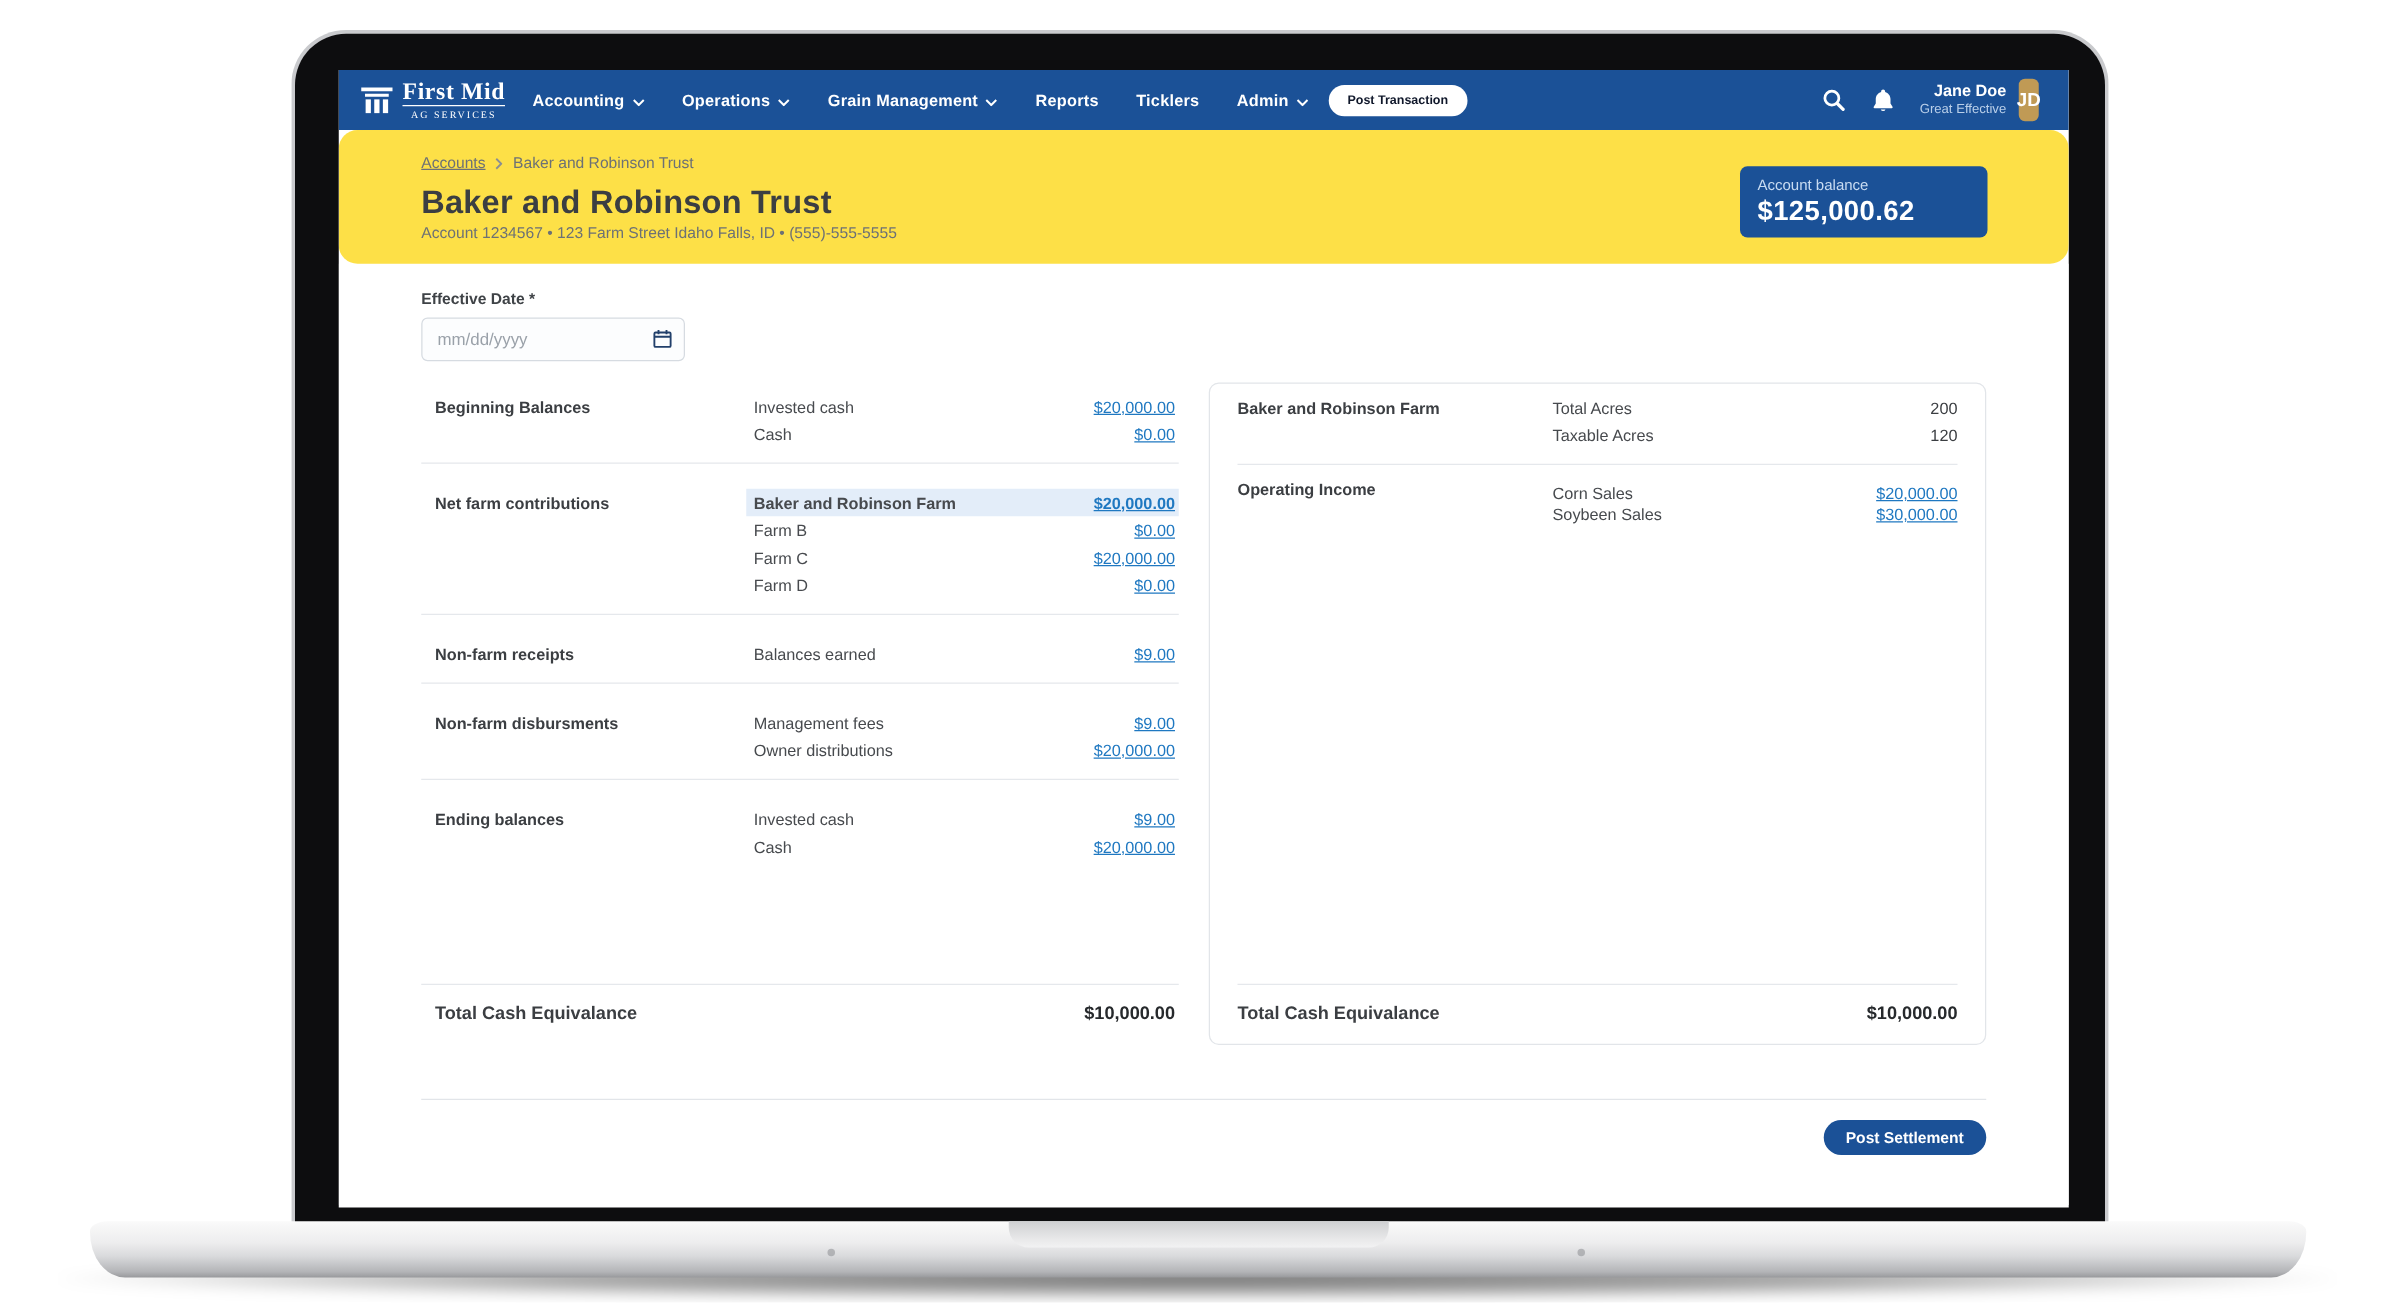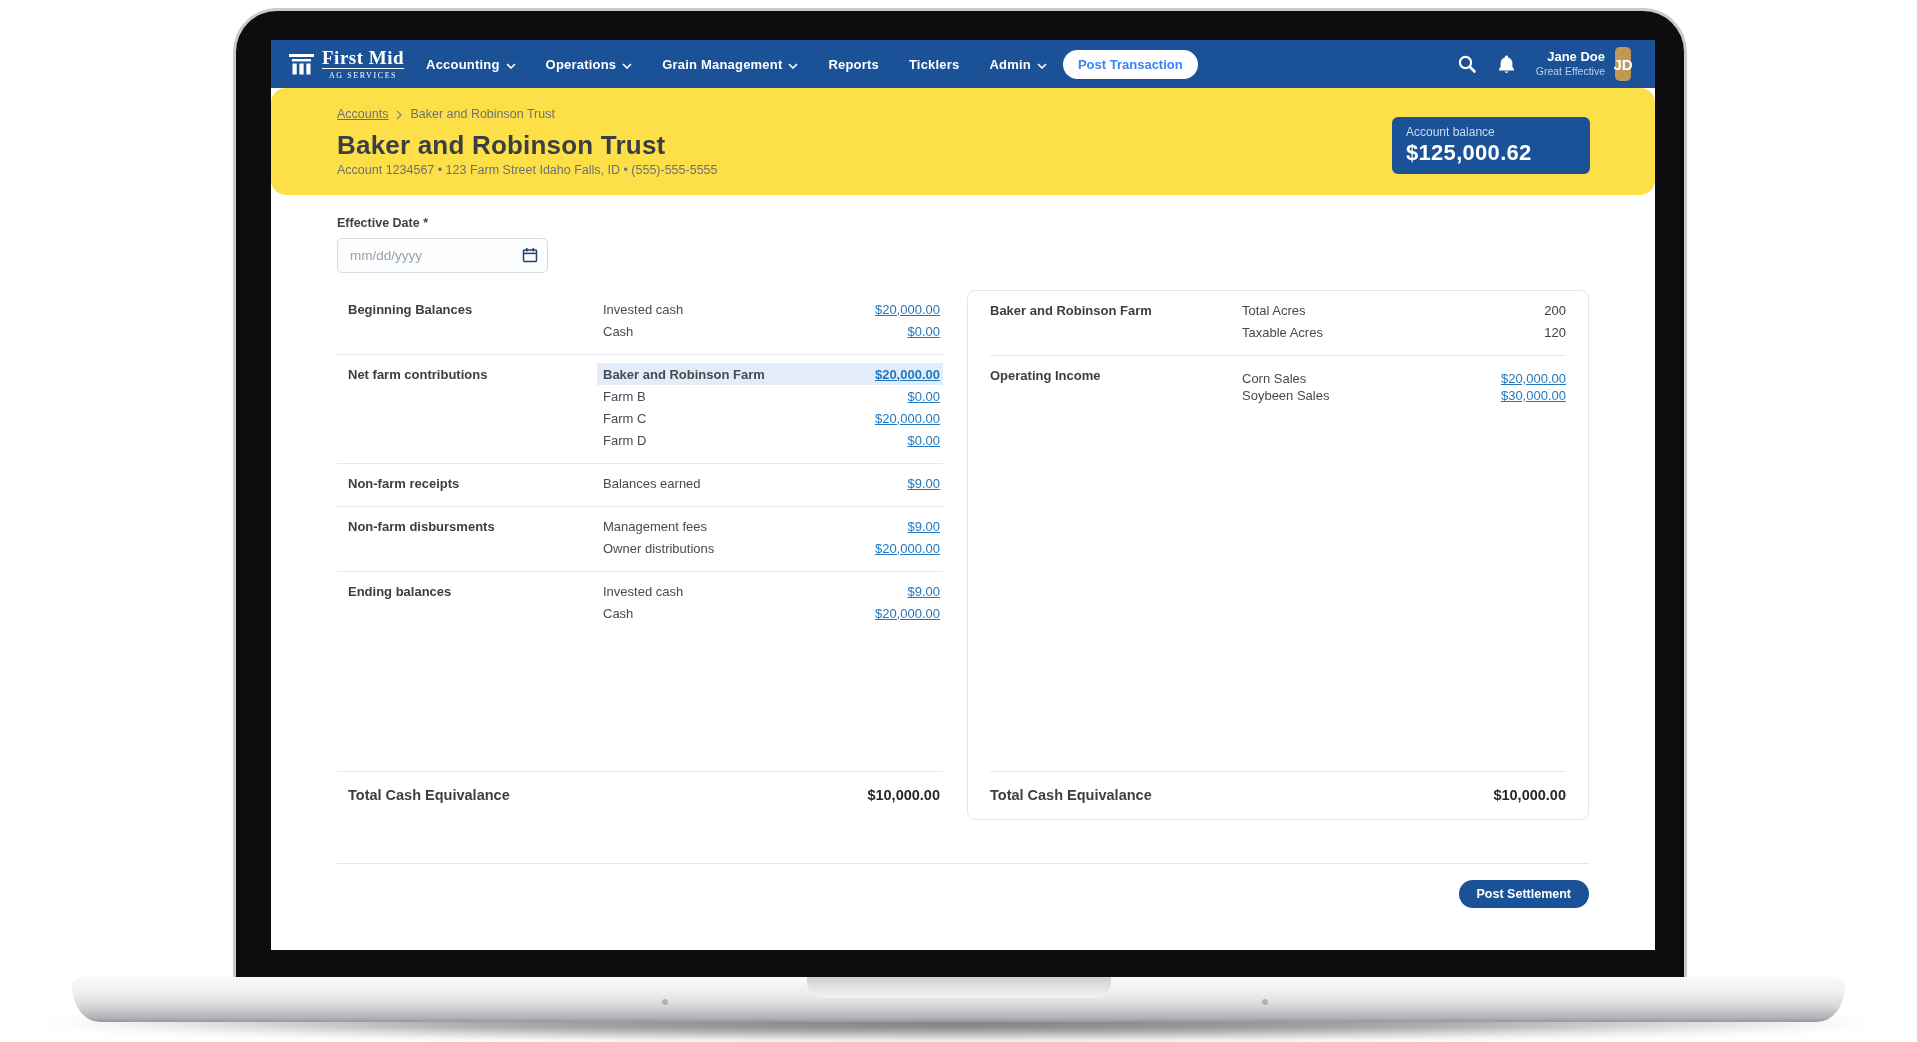--- a/index.html
+++ b/index.html
@@ -5,21 +5,21 @@
   * { margin:0; padding:0; box-sizing:border-box; }
   html,body { background:#ffffff; }
   body { font-family:"Liberation Sans", sans-serif; width:1917px; height:1042px; position:relative; overflow:hidden; }
 
   .stage { position:absolute; inset:0; }
 
   
   .base-shadow { position:absolute; left:48px; top:1006px; width:1820px; height:34px;
     background:radial-gradient(ellipse at center, rgba(0,0,0,.55) 0%, rgba(0,0,0,.35) 40%, rgba(0,0,0,0) 72%);
     filter:blur(5px); }
-  .screen { position:absolute; left:233px; top:8px; width:1454px; height:972px;
+  .screen { position:absolute; left:233px; top:24px; width:1454px; height:972px;
     background:#0d0d0f; border:3px solid #c9cacd; border-bottom:none; border-radius:44px 44px 0 0; }
   .viewport { position:absolute; left:35px; top:29px; width:1384px; height:910px; background:#ffffff; overflow:hidden; }
   .base { position:absolute; left:72px; top:977px; width:1773px; height:45px;
     background:linear-gradient(#fafafa 0%, #ededee 38%, #d9dadc 62%, #b3b4b7 90%, #98999c 100%);
     border-radius:14px 14px 28px 28px / 8px 8px 36px 36px; }
   .notch { position:absolute; left:50%; top:0; width:304px; height:21px; margin-left:-152px;
     background:linear-gradient(#cfd0d2, #e9e9ea 70%, #f2f2f3); border-radius:0 0 16px 16px; }
   .screw { position:absolute; top:22px; width:6px; height:6px; border-radius:50%; background:#8d8e91; opacity:.55; }
   .screw.s1 { left:590px; } .screw.s2 { left:1190px; }
 
@@ -28,22 +28,22 @@
   .logo { display:flex; align-items:center; gap:7px; margin-right:22px; cursor:pointer; }
   .logo svg { display:block; }
   .logo-name { font-family:"Liberation Serif", serif; font-size:19px; font-weight:700; color:#fff;
     letter-spacing:.5px; border-bottom:1px solid #fff; padding-bottom:1px; line-height:1.05; }
   .logo-sub { font-family:"Liberation Serif", serif; font-size:8px; letter-spacing:1.6px; color:#fff;
     text-align:center; margin-top:2px; }
   .menu { display:flex; align-items:center; gap:30px; }
   .menu-item { display:flex; align-items:center; gap:6px; color:#fff; font-size:13px; font-weight:600;
     letter-spacing:.2px; cursor:pointer; white-space:nowrap; }
   .menu-item svg { margin-top:1px; }
-  .pill-btn { margin-left:16px; background:#fff; color:#3b82f6; border:none; border-radius:15px;
-    padding:7px 15px; font-size:13px; font-weight:700; font-family:inherit; cursor:pointer; white-space:nowrap; }
+  .pill-btn { margin-left:16px; background:#fff; color:#0f172a; border:none; border-radius:15px;
+    padding:7px 15px; font-size:10px; font-weight:700; font-family:inherit; cursor:pointer; white-space:nowrap; }
   .nav-right { margin-left:auto; display:flex; align-items:center; gap:20px; }
   .icon-btn { color:#fff; cursor:pointer; display:flex; align-items:center; }
   .user { display:flex; align-items:center; gap:10px; cursor:pointer; }
   .user-text { text-align:right; }
   .user-name { color:#fff; font-size:13px; font-weight:700; line-height:1.2; }
   .user-org { color:#b9cfe9; font-size:10.5px; line-height:1.3; }
   .avatar { width:16px; height:34px; background:#C09A55; border-radius:5px; color:#fff;
     font-size:15px; font-weight:700; display:flex; align-items:center; justify-content:center; }
 
   
@@ -61,21 +61,21 @@
   
   .content { padding:22px 66px 40px; background:#fff; }
   .form-label { font-size:12.5px; line-height:13px; font-weight:700; color:#3f4347; margin-bottom:8px; }
   .date-wrap { position:relative; width:211px; }
   .date-input { width:100%; height:35px; border:1px solid #d6dbe1; border-radius:5px; background:#fcfdfe;
     padding:0 34px 0 12px; font-size:13.5px; color:#3f4347; font-family:inherit; outline:none; }
   .date-input::placeholder { color:#9aa1a9; }
   .cal-icon { position:absolute; right:10px; top:9px; color:#22406b; pointer-events:none; }
 
   .columns { display:flex; gap:24px; margin-top:17px; align-items:stretch; }
-  .left-col { flex:0 0 606px; display:flex; flex-direction:column; min-height:530px; }
+  .left-col { flex:0 0 606px; display:flex; flex-direction:column; min-height:530px;gap:12px; }
   .sec { display:flex; padding:8px 0 12px; border-bottom:1px solid #e5e8ec; }
   .left-col .sec.last { border-bottom:none; }
   .sec-label { flex:0 0 260px; padding:4px 0 0 11px; font-size:13px; font-weight:700; color:#3b3e42; }
   .sec-rows { flex:1; display:flex; flex-direction:column; }
   .t-row { display:flex; justify-content:space-between; align-items:center; height:22px; padding:0 3px 0 6px; }
   .t-row.hl { background:#E3EDF9; }
   .t-row.hl .t-item, .t-row.hl .t-val { font-weight:700; }
   .t-item { font-size:13px; color:#474a4e; }
   .t-val { font-size:13px; color:#3b3e42; }
   .t-val.link { color:#1F78C1; text-decoration:underline; cursor:pointer; }

